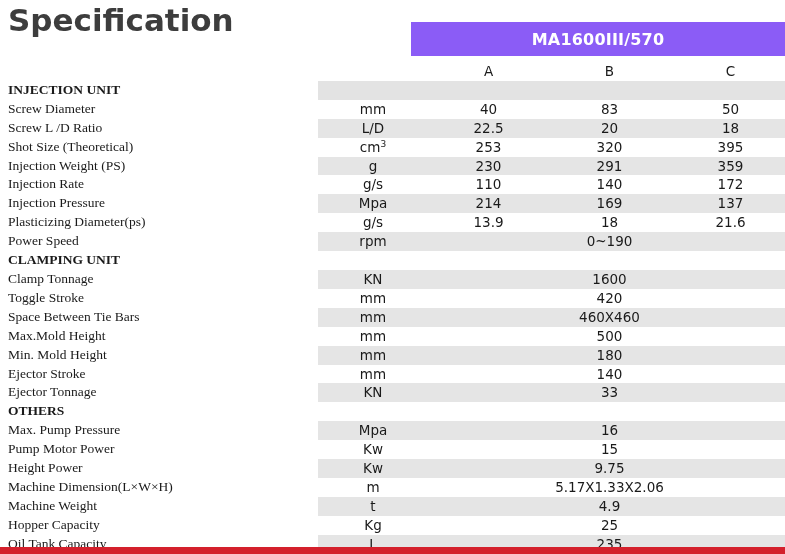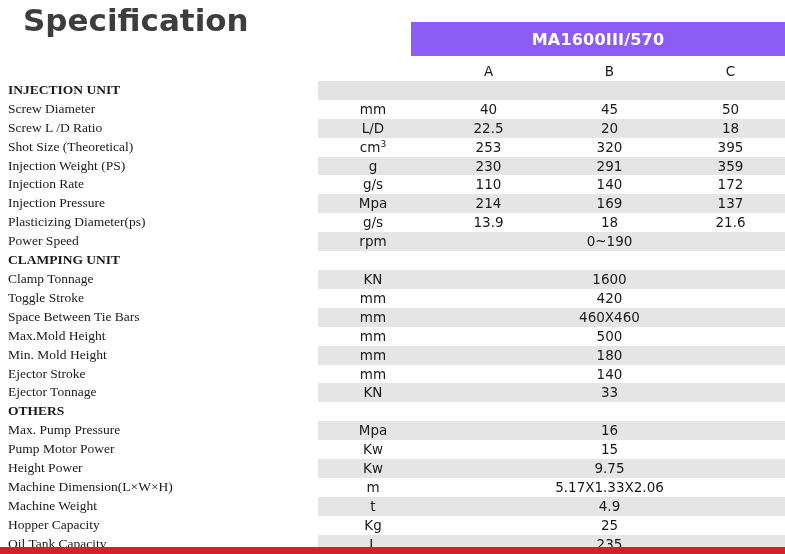--- a/index.html
+++ b/index.html
@@ -14,21 +14,21 @@
     color: #1a1a1a;
     overflow: hidden;
   }
   .sheet {
     position: relative;
     width: 785px;
     height: 554px;
   }
   .title {
     position: absolute;
-    left: 23px;
+    left: 8px;
     top: 2px;
     font-size: 31px;
     font-weight: bold;
     color: #3d3d3d;
     letter-spacing: 0px;
     font-family: "DejaVu Sans", sans-serif;
     text-align: right;
   }
   .model-banner {
     position: absolute;
@@ -132,21 +132,21 @@
         </tr>
         <tr class="section row-zebra">
           <td class="c-label">INJECTION  UNIT</td>
           <td class="c-unit"></td>
           <td class="c-val span-val" colspan="3"></td>
         </tr>
         <tr class="row-plain">
           <td class="c-label">Screw Diameter</td>
           <td class="c-unit">mm</td>
           <td class="c-val">40</td>
-          <td class="c-val">45</td>
+          <td class="c-val">83</td>
           <td class="c-val">50</td>
         </tr>
         <tr class="row-zebra">
           <td class="c-label">Screw L /D Ratio</td>
           <td class="c-unit">L/D</td>
           <td class="c-val">22.5</td>
           <td class="c-val">20</td>
           <td class="c-val">18</td>
         </tr>
         <tr class="row-plain">

